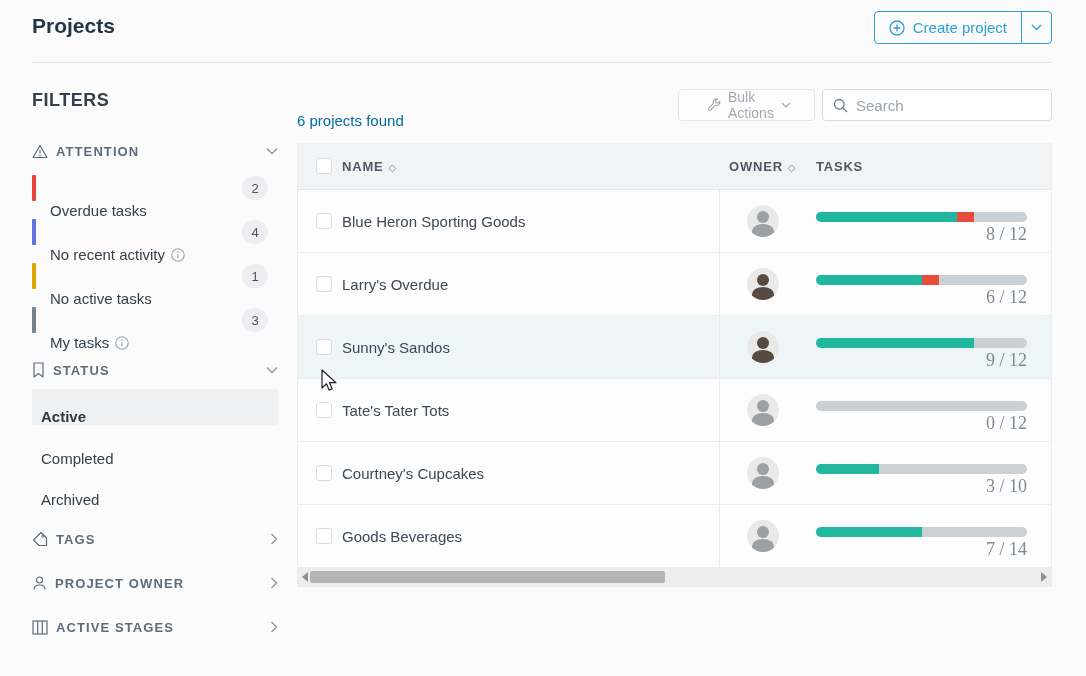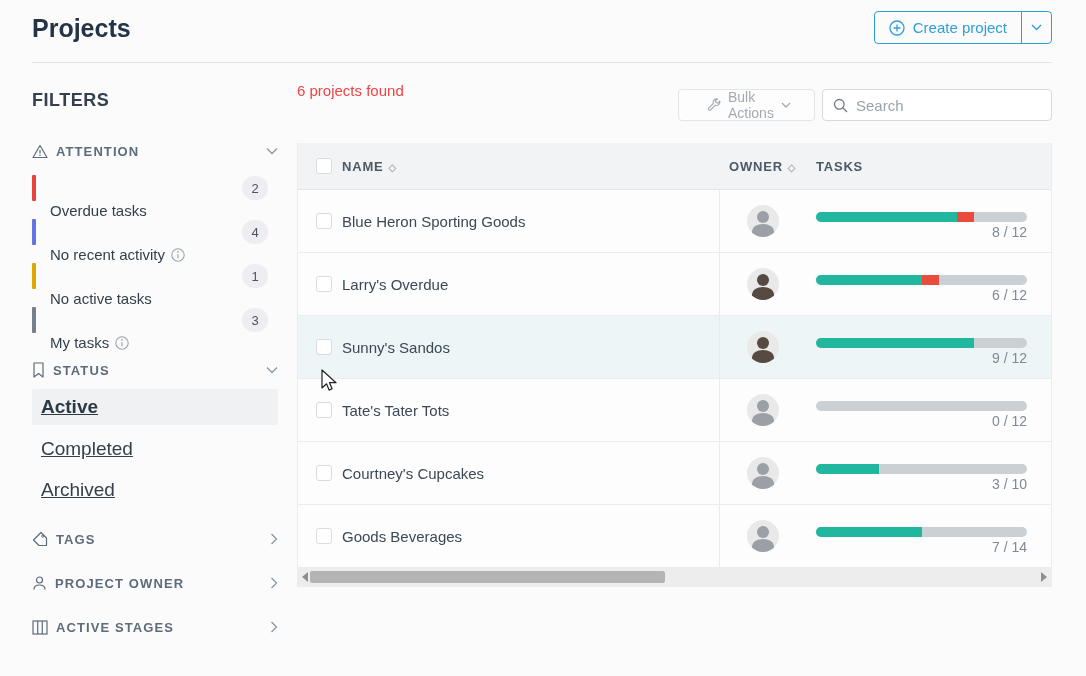--- a/index.html
+++ b/index.html
@@ -1,45 +1,45 @@
 <!DOCTYPE html>
 <html><head>
 <meta charset="utf-8">
 <style>
   * { margin:0; padding:0; box-sizing:border-box; }
   html,body { background:#fbfbfb; }
   body { font-family:"Liberation Sans", sans-serif; }
   #app { position:relative; width:1086px; height:676px; background:#fbfbfb; overflow:hidden; }
 
   
-  .page-title { position:absolute; left:32px; top:14px; font-size:25px; font-weight:700; color:#243447; }
+  .page-title { position:absolute; left:32px; top:14px; font-size:21px; font-weight:700; color:#243447; }
   .create-btn { position:absolute; right:34px; top:11px; height:33px; display:flex; align-items:stretch;
     border:1px solid #2e9fd8; border-radius:4px; background:#fbfbfb; cursor:pointer; }
   .create-main { display:flex; align-items:center; gap:8px; padding:0 14px; color:#2e9fd8; font-size:15px; }
   .create-caret { display:flex; align-items:center; justify-content:center; width:30px; border-left:1px solid #2e9fd8; }
   .header-divider { position:absolute; left:32px; right:34px; top:62px; height:1px; background:#e3e3e3; }
 
   
   .sidebar { position:absolute; left:32px; top:90px; width:246px; }
   .filters-title { font-size:18px; font-weight:600; color:#33414e; letter-spacing:.5px; }
   .sec-head { position:absolute; left:0; width:246px; height:22px; display:flex; align-items:center; gap:8px; cursor:pointer; }
   .sec-label { font-size:13px; font-weight:700; color:#5d6b7a; letter-spacing:1.1px; }
   .sec-chev { margin-left:auto; display:flex; align-items:center; }
   .f-item { position:absolute; left:0; width:246px; height:40px; cursor:pointer; }
   .f-accent { position:absolute; left:0; top:7px; width:4px; height:26px; border-radius:1px; }
   .f-label { position:absolute; left:18px; top:10px; font-size:15px; color:#333f4a;margin-top:24px; }
   .f-label .info { margin-left:6px; vertical-align:-2px; }
   .f-badge { position:absolute; right:10px; top:8px; min-width:26px; height:24px; padding:0 7px; border-radius:12px;
     background:#eeeef2; color:#4a545e; font-size:13px; display:flex; align-items:center; justify-content:center; }
-  .s-item { position:absolute; left:0; width:246px; height:36px; display:flex; align-items:center; cursor:pointer;
-    font-size:19px; color:#333f4a; padding-left:9px; border-radius:2px;text-decoration:underline; }
+  .s-item { position:absolute; left:0; width:246px; height:36px; display:flex; align-items:flex-end; cursor:pointer;
+    font-size:15px; color:#333f4a; padding-left:9px; border-radius:2px; }
   .s-item.selected { background:#f0f1f3; font-weight:700; color:#2c3a47; }
 
   
-  .results { position:absolute; left:297px; top:82px; font-size:15px; color:#ef4444; }
+  .results { position:absolute; left:297px; top:112px; font-size:15px; color:#0369a1; }
   .bulk-btn { position:absolute; left:678px; top:89px; width:137px; height:32px; background:#fdfdfd;
     border:1px solid #e3e5e7; border-radius:4px; display:flex; align-items:center; gap:7px; padding:0 28px; cursor:pointer; }
   .bulk-label { font-size:14px; color:#a3aab1; }
   .search-box { position:absolute; left:822px; top:89px; width:230px; height:32px; background:#fff;
     border:1px solid #d7dbde; border-radius:4px; display:flex; align-items:center; padding:0 10px; gap:8px; }
   .search-box input { border:none; outline:none; flex:1; font-size:15px; color:#3c4856; font-family:"Liberation Sans",sans-serif; background:transparent; }
   .search-box input::placeholder { color:#9aa3ab; }
 
   
   .table { position:absolute; left:297px; top:143px; width:755px; border:1px solid #ebedef; border-top:none; }
@@ -55,21 +55,21 @@
   .avatar { position:absolute; left:449px; top:15px; width:32px; height:32px; border-radius:50%;
     background:#e9e9e9; overflow:hidden; }
   .avatar::before { content:""; position:absolute; left:10px; top:6px; width:12px; height:12px; border-radius:50%; background:#9aa0a5; }
   .avatar::after { content:""; position:absolute; left:5px; top:19px; width:22px; height:14px; border-radius:50% 50% 0 0; background:#9aa0a5; }
   .avatar.woman::before { background:#564a42; }
   .avatar.woman::after { background:#564a42; }
   .pbar { position:absolute; left:518px; top:22px; width:211px; height:10px; border-radius:5px;
     background:#cbd0d5; overflow:hidden; display:flex; }
   .seg-done { height:100%; background:#21b79e; }
   .seg-over { height:100%; background:#e74c3c; }
-  .frac { position:absolute; left:518px; top:34px; width:211px; text-align:right; font-size:14px; color:#7e8a95; }
+  .frac { position:absolute; left:518px; top:34px; width:211px; text-align:right; font-size:18px; color:#7e8a95;font-family:Liberation Serif, serif; }
 
   
   .hscroll { position:relative; height:18px; background:#ededed; }
   .sb-thumb { position:absolute; left:12px; top:3px; width:355px; height:12px; background:#b4b4b4; border-radius:2px; cursor:pointer; }
   .sb-arrow { position:absolute; top:4px; width:0; height:0; border-top:5px solid transparent; border-bottom:5px solid transparent; cursor:pointer; }
   .sb-left { left:4px; border-right:6px solid #8f8f8f; }
   .sb-right { right:4px; border-left:6px solid #8f8f8f; }
 
   
   .cursor { position:absolute; left:321px; top:369px; pointer-events:none; z-index:9; }

